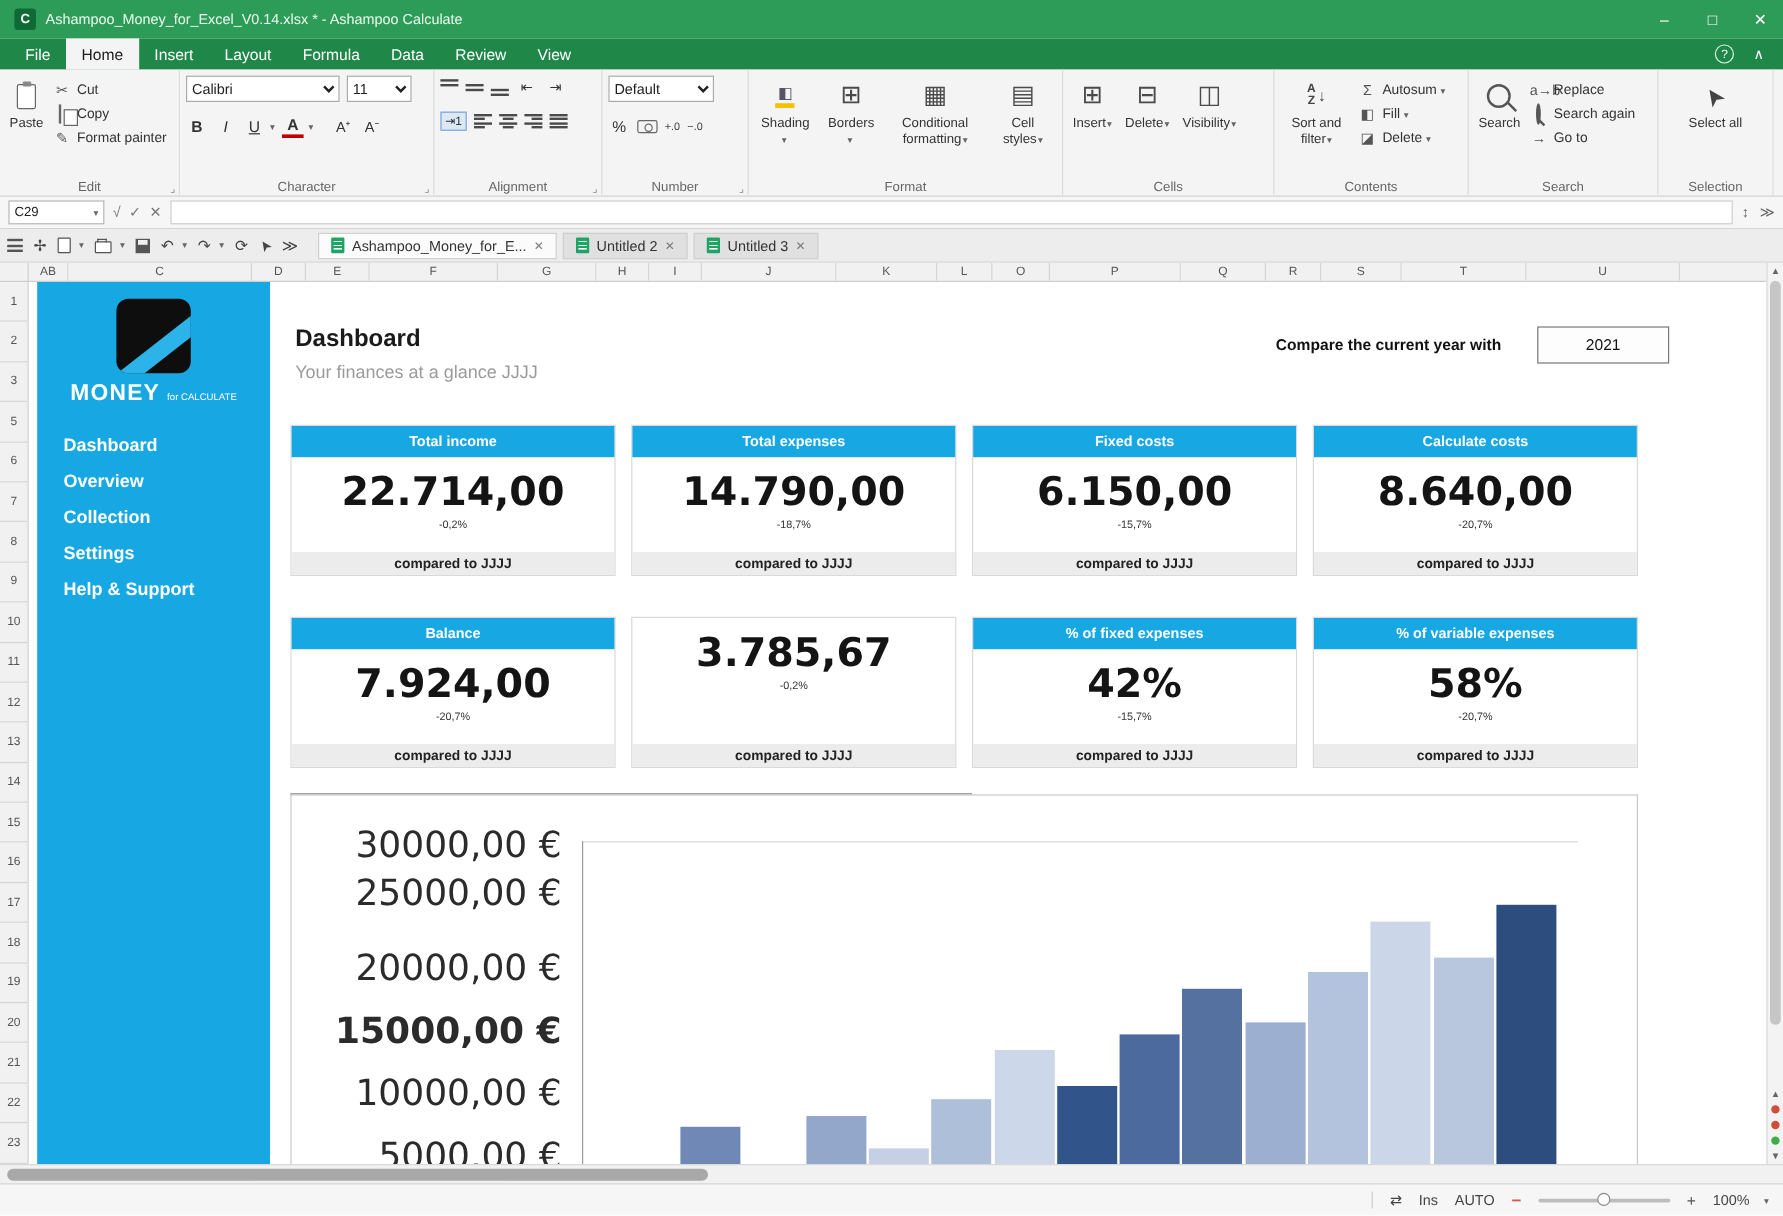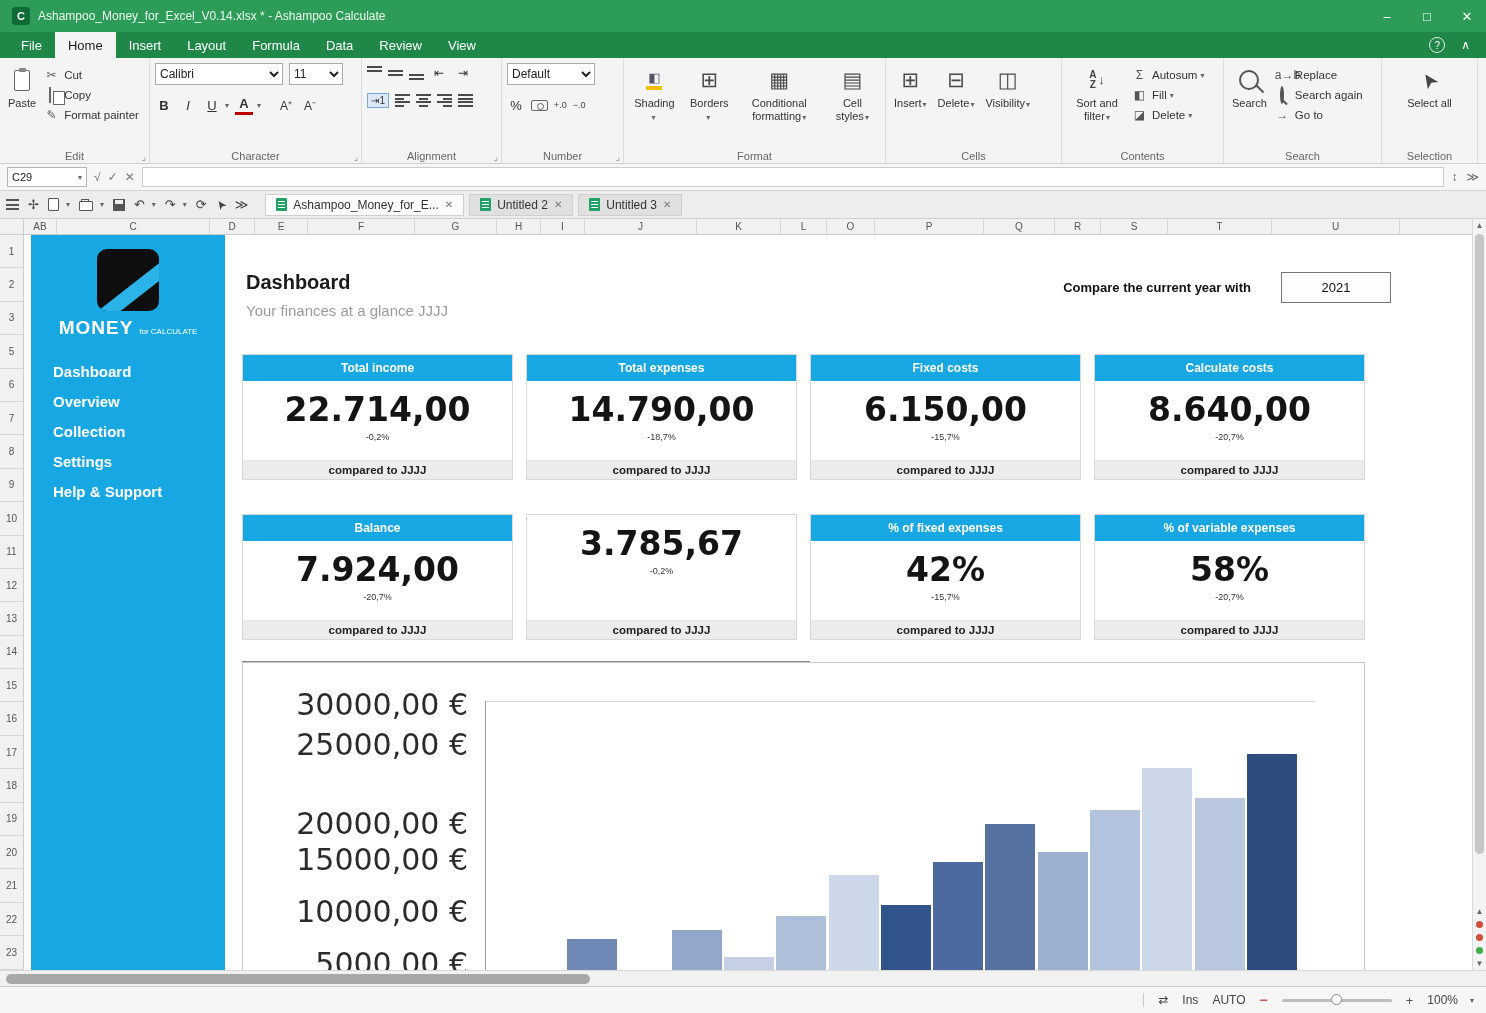--- a/index.html
+++ b/index.html
@@ -581,22 +581,22 @@
         </div>
       </div>
 
       <div class="chart-accent"></div>
       <div class="chart-box"></div>
       <div class="grid-top"></div>
       <div class="axis-v"></div>
       <div id="y-ticks">
           <div class="ytick" style="top: 452px;">30000,00 €</div>
           <div class="ytick" style="top: 492px;">25000,00 €</div>
-          <div class="ytick" style="top: 555.4px; margin-top: 16px;">20000,00 €</div>
-          <div class="ytick" style="top: 607.1px;">15000,00 €</div>
+          <div class="ytick" style="top: 555.4px;">20000,00 €</div>
+          <div class="ytick" style="top: 607.1px; font-weight: bold;">15000,00 €</div>
           <div class="ytick" style="top: 658.8px;">10000,00 €</div>
           <div class="ytick" style="top: 710.5px;">5000,00 €</div>
         </div>
       <div id="bars">
           <div class="bar" style="left: 543px; top: 704.484px; height: 76.516px; background: rgb(111, 136, 181);"></div>
           <div class="bar" style="left: 647.6px; top: 695.178px; height: 85.822px; background: rgb(147, 167, 203);"></div>
           <div class="bar" style="left: 699.9px; top: 722.062px; height: 58.938px; background: rgb(198, 208, 228);"></div>
           <div class="bar" style="left: 752.2px; top: 680.702px; height: 100.298px; background: rgb(174, 191, 218);"></div>
           <div class="bar" style="left: 804.5px; top: 640.376px; height: 140.624px; background: rgb(204, 215, 233);"></div>
           <div class="bar" style="left: 856.8px; top: 670.362px; height: 110.638px; background: rgb(49, 84, 138);"></div>

